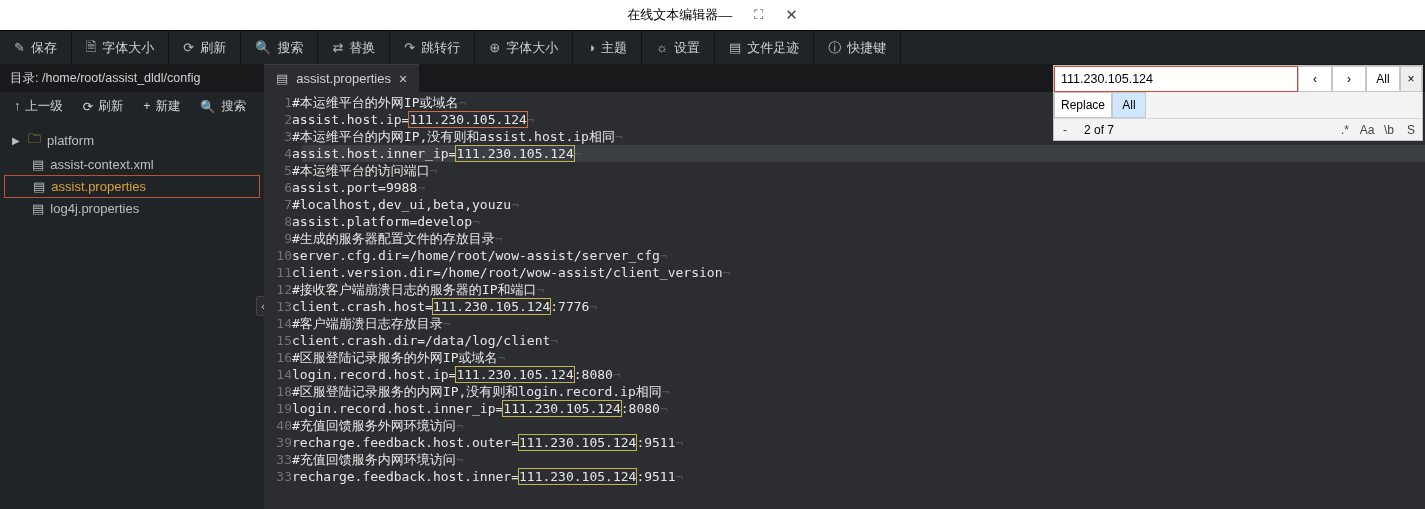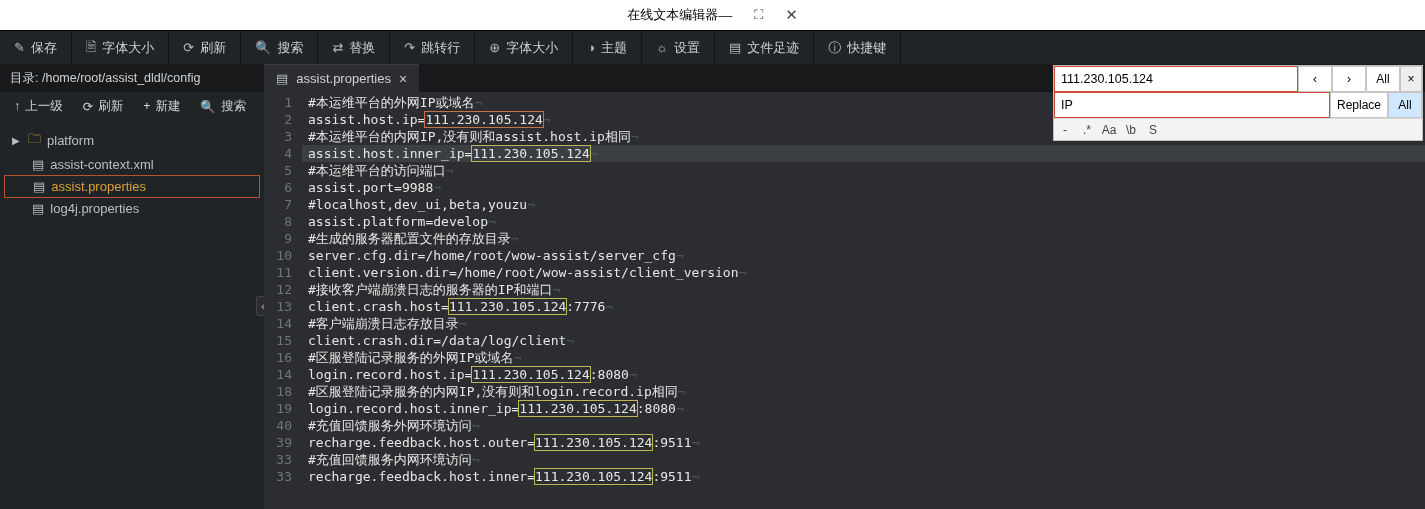--- a/index.html
+++ b/index.html
@@ -124,21 +124,21 @@
   left: 0; top: 0;
   width: 38px;
   background: #2b2d30;
   color: #6f757b;
   text-align: right;
   padding: 2px 10px 0 0;
 }
 .gutter div { height: 17px; }
 .code {
   position: absolute;
-  left: 44px; top: 2px;
+  left: 28px; top: 2px;
   color: #e6e6e6;
   white-space: pre;
 }
 .code .ln { height: 17px; }
 .line-hl { position: absolute; left: 0; right: 0; height: 17px; background: #3b3e42; }
 .match {
   outline: 1px solid #c2b557;
 }
 .cur-match {
   outline: 1px solid #c97047;
@@ -347,30 +347,30 @@
       <div class="sr-row">
         <input class="sr-input" value="111.230.105.124" style="">
         <div class="sr-btn">‹</div>
         <div class="sr-btn">›</div>
         <div class="sr-btn">
             <span>All</span>
           </div>
         <div class="sr-btn sr-close">×</div>
       </div>
       <div class="sr-row">
-        <input class="sr-input" value="IP" style="">
         <div class="sr-btn wide">
             <span>Replace</span>
           </div>
         <div class="sr-btn sel">
             <span>All</span>
           </div>
       </div>
       <div class="sr-status">
         <div class="sr-tiny">-</div>
+        <div class="pad">2 of 7</div>
         <div class="sr-tiny">.*</div>
         <div class="sr-tiny">Aa</div>
         <div class="sr-tiny">\b</div>
         <div class="sr-tiny">S</div>
       </div>
     </div>
   </div>
 </div>
 
 </body></html>

